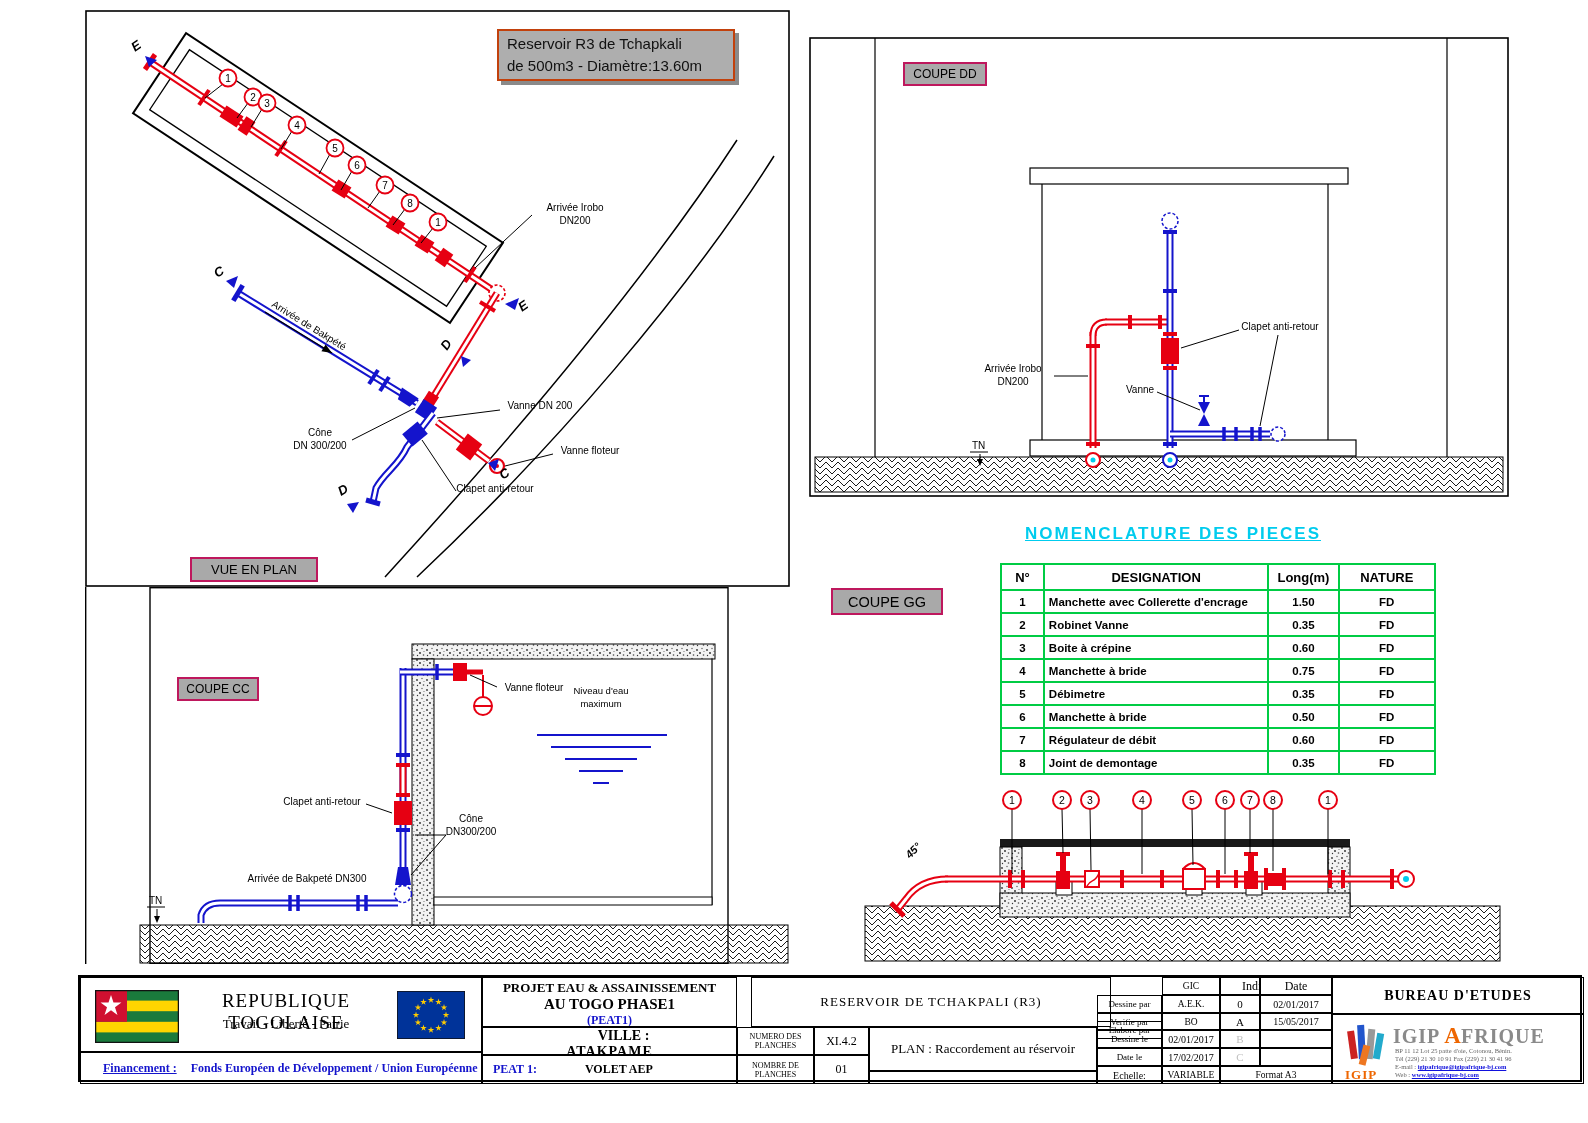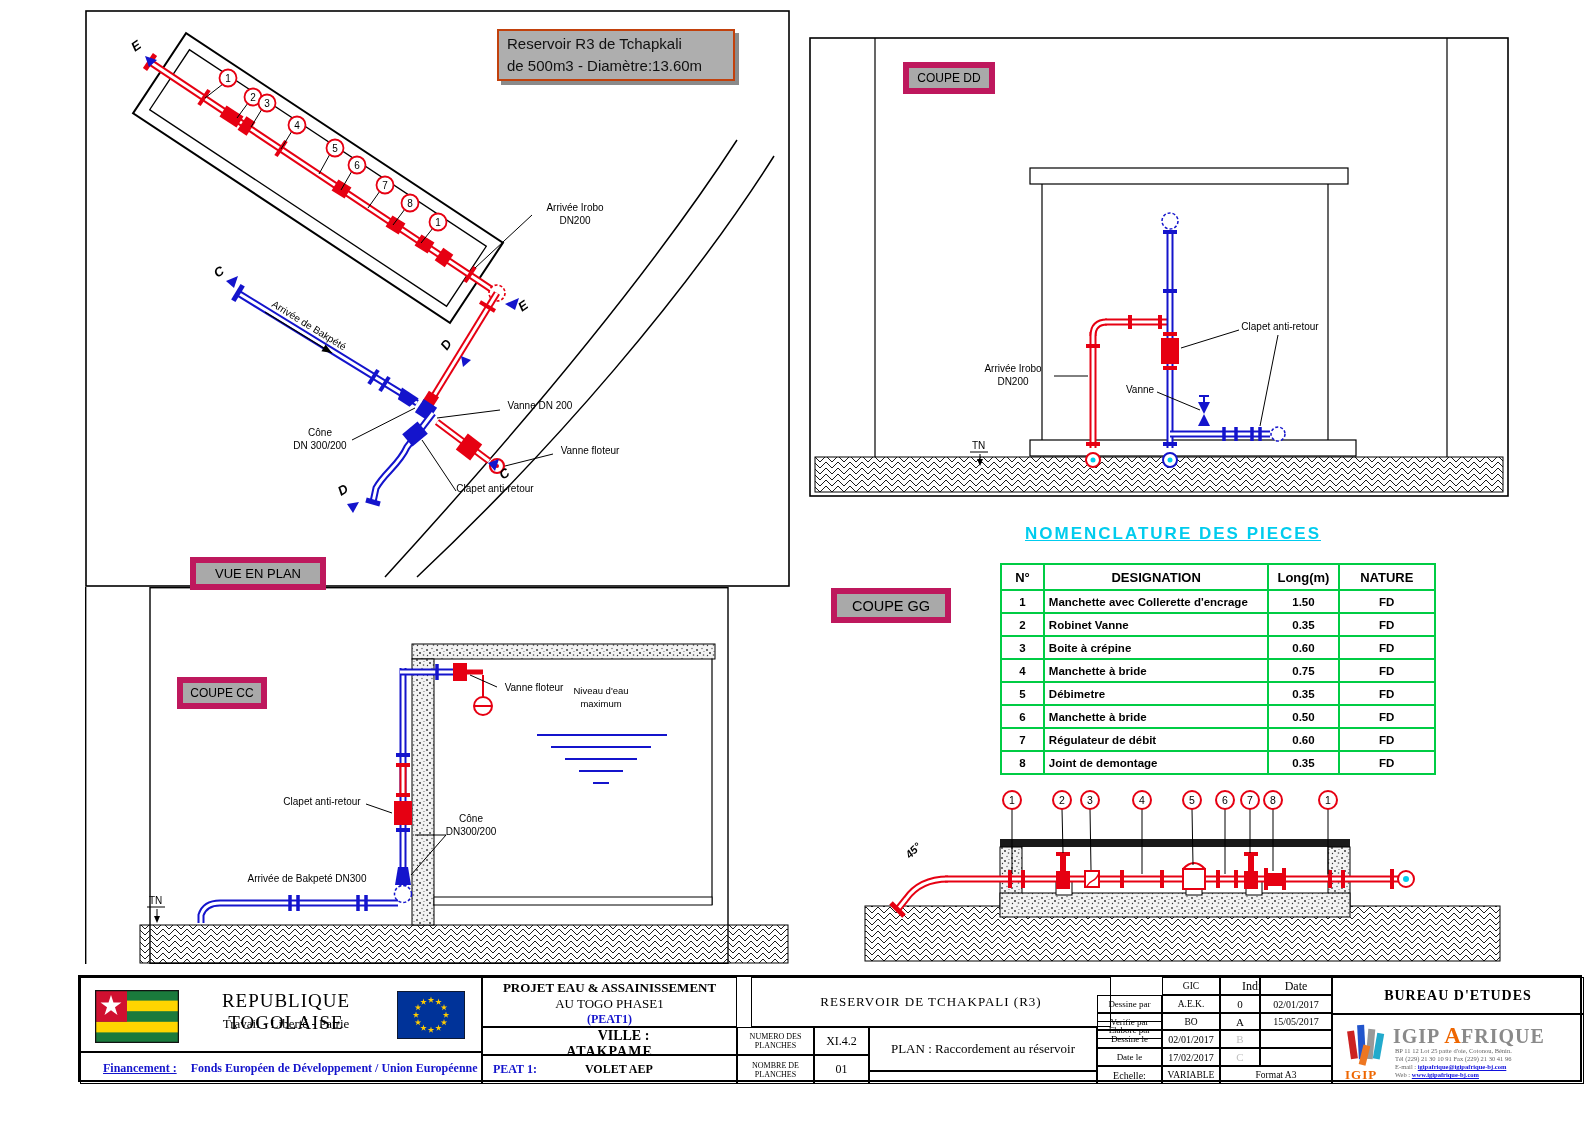--- a/index.html
+++ b/index.html
@@ -1,20 +1,20 @@
 <!DOCTYPE html>
 <html><head>
 <meta charset="utf-8">
 <style>
   html,body{margin:0;padding:0;background:#fff;}
   #sheet{position:relative;width:1588px;height:1123px;background:#fff;overflow:hidden;
          font-family:"Liberation Sans",sans-serif;}
   .abs{position:absolute;}
   svg text{font-family:"Liberation Sans",sans-serif;fill:#000;}
-  .dlabel{position:absolute;background:#a9a9a9;border:6px solid #be185d;color:#000;
+  .dlabel{position:absolute;background:#a9a9a9;border:2px solid #be185d;color:#000;
           display:flex;align-items:center;justify-content:center;z-index:5;}
   .resbox{position:absolute;background:#aeaeae;border:2px solid #c2410c;box-shadow:4px 4px 0 #8a8a8a;
           color:#111;font-size:15px;line-height:22px;text-align:left;padding:2px 8px;z-index:5;}
   .nomtitle{position:absolute;color:#00ccee;font-size:17px;font-weight:700;letter-spacing:2px;
             text-decoration:underline;text-align:center;z-index:5;}
   .nomtable{position:absolute;border-collapse:collapse;z-index:5;background:#fff;}
   .nomtable td,.nomtable th{border:2px solid #00cc44;color:#000;padding:0 4px;}
   .nomtable th{font-size:13px;font-weight:700;height:24px;}
   .nomtable td{font-size:11.5px;font-weight:700;height:21px;}
   .tc{text-align:center;}
@@ -525,21 +525,21 @@
           <polygon transform="translate(21,31.5) scale(3.4)" points="0,-1 0.2245,-0.309 0.951,-0.309 0.363,0.118 0.588,0.809 0,0.382 -0.588,0.809 -0.363,0.118 -0.951,-0.309 -0.2245,-0.309"></polygon>
           <polygon transform="translate(19,24) scale(3.4)" points="0,-1 0.2245,-0.309 0.951,-0.309 0.363,0.118 0.588,0.809 0,0.382 -0.588,0.809 -0.363,0.118 -0.951,-0.309 -0.2245,-0.309"></polygon>
           <polygon transform="translate(21,16.5) scale(3.4)" points="0,-1 0.2245,-0.309 0.951,-0.309 0.363,0.118 0.588,0.809 0,0.382 -0.588,0.809 -0.363,0.118 -0.951,-0.309 -0.2245,-0.309"></polygon>
           <polygon transform="translate(26.5,11) scale(3.4)" points="0,-1 0.2245,-0.309 0.951,-0.309 0.363,0.118 0.588,0.809 0,0.382 -0.588,0.809 -0.363,0.118 -0.951,-0.309 -0.2245,-0.309"></polygon>
         </g>
       </svg>
     </div>
 
     <div class="cell" style="left:402px;top:0;width:255px;height:50px;text-align:center;">
       <div class="ser" style="font-size:13px;font-weight:700;margin-top:2px;">PROJET EAU &amp; ASSAINISSEMENT</div>
-      <div class="ser" style="font-size:13px;font-weight:400;">AU TOGO PHASE1</div>
+      <div class="ser" style="font-size:15px;font-weight:700;">AU TOGO PHASE1</div>
       <div class="ser blue" style="font-size:12px;font-weight:700;">(PEAT1)</div>
     </div>
 
     <div class="cell" style="left:402px;top:50px;width:255px;height:28px;display:flex;align-items:center;flex-direction:column;">
       <span class="ser" style="font-size:14px;font-weight:700;margin-left:28px;">VILLE :</span>
       <span class="ser" style="font-size:14px;font-weight:700;letter-spacing:1px;text-align:right;">ATAKPAME</span>
     </div>
 
     <div class="cell" style="left:402px;top:78px;width:255px;height:29px;display:flex;align-items:center;">
       <span class="ser blue" style="font-size:12px;font-weight:700;margin-left:10px;">PEAT 1:</span>

